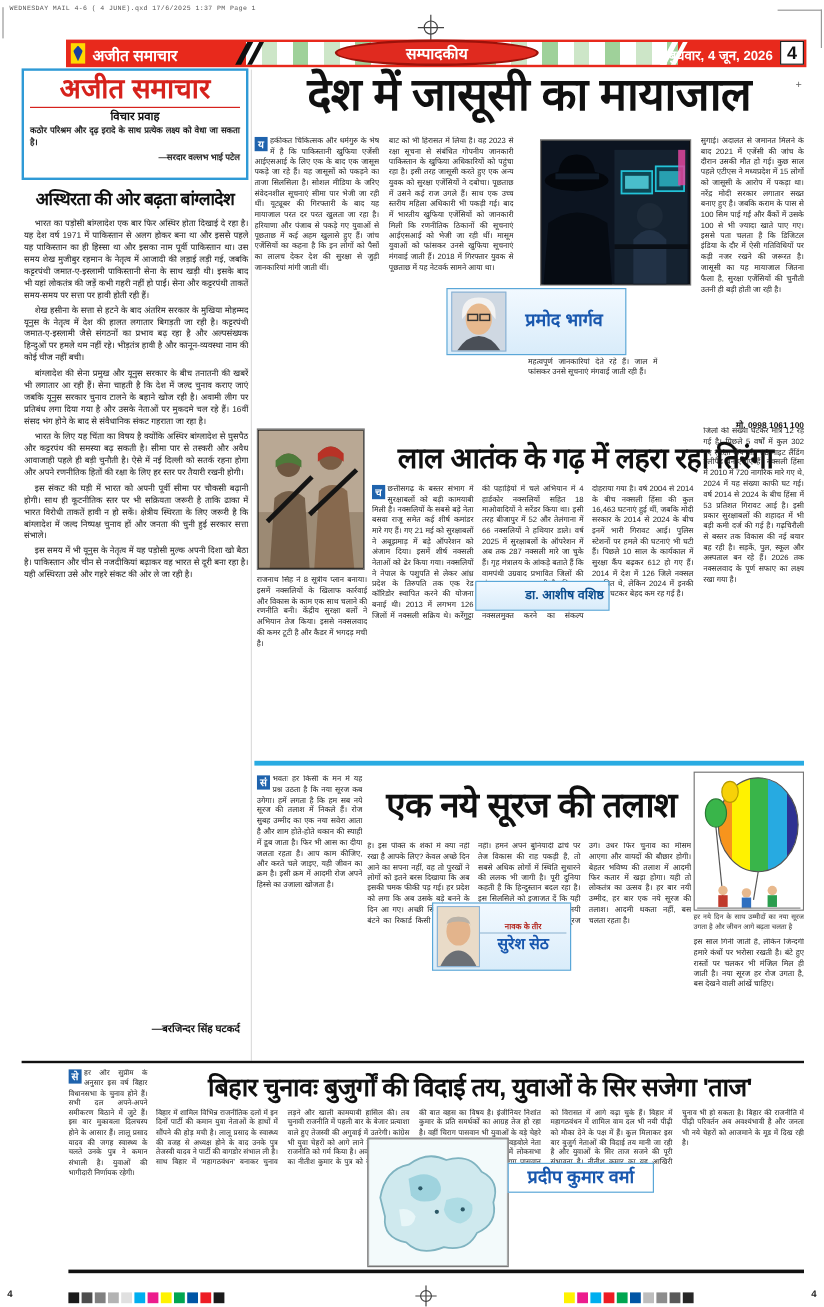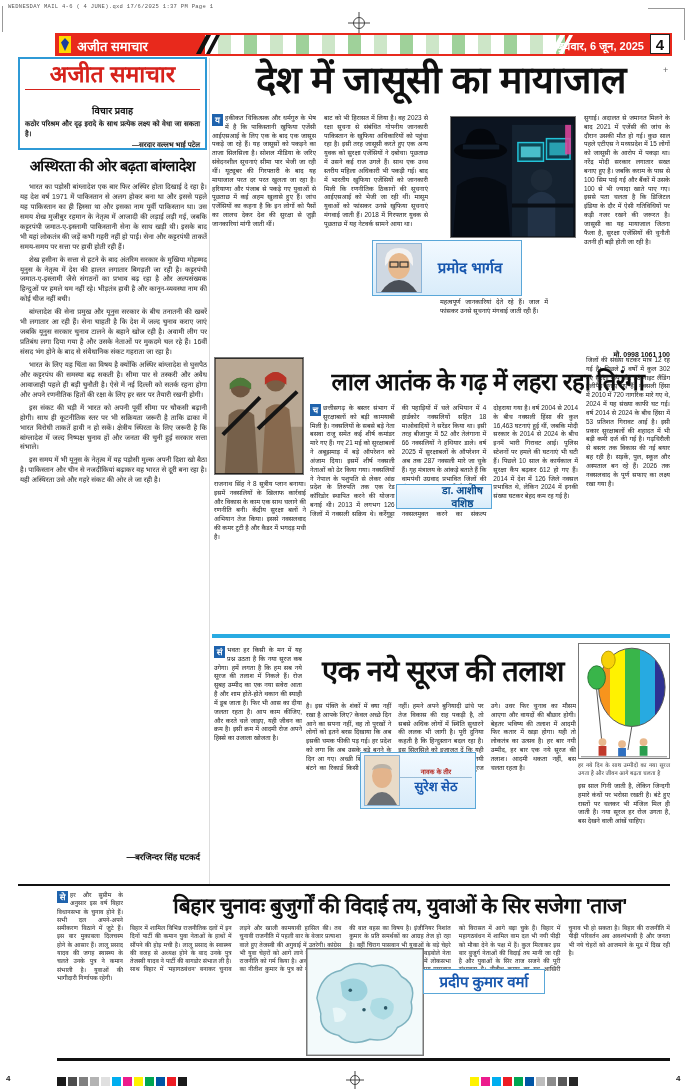--- a/index.html
+++ b/index.html
@@ -44,30 +44,32 @@
   <div class="abs" style="left:4px;top:3px;width:12px;height:17px;background:#ffd900;">
     <div style="width:8px;height:13px;margin:2px auto;background:#1a3f9e;clip-path:polygon(50% 0,100% 35%,50% 100%,0 35%);"></div>
   </div>
   <div class="abs" style="left:22px;top:4px;color:#fff;font-weight:bold;font-size:13px;white-space:nowrap;">अजीत समाचार</div>
   <div class="abs" style="left:150px;top:2px;width:360px;height:19px;
        background:repeating-linear-gradient(90deg,#ffffff 0 13px,#cde6c8 13px 26px,#ffffff 26px 39px,#9fd19a 39px 52px);"></div>
   <div class="abs" style="left:146px;top:2px;width:5px;height:19px;background:#111;transform:skewX(-28deg);"></div>
   <div class="abs" style="left:156px;top:2px;width:4px;height:19px;background:#111;transform:skewX(-28deg);"></div>
   <div class="abs" style="left:500px;top:2px;width:5px;height:19px;background:#fff;transform:skewX(-28deg);"></div>
   <div class="abs" style="left:509px;top:2px;width:4px;height:19px;background:#fff;transform:skewX(-28deg);"></div>
-  <div class="abs" style="right:28px;top:5px;color:#fff;font-weight:bold;font-size:11px;white-space:nowrap;">बुधवार, 6 जून, 2025</div>
+  <div class="abs" style="left:224px;top:0;width:170px;height:22px;background:#e02a1f;border:2px solid #9c120a;border-radius:50%;
+       display:flex;align-items:center;justify-content:center;color:#fff;font-weight:bold;font-size:13px;box-sizing:border-box;">सम्पादकीय</div>
+  <div class="abs" style="right:28px;top:5px;color:#fff;font-weight:bold;font-size:11px;white-space:nowrap;">बुधवार, 4 जून, 2026</div>
   <div class="abs" style="right:2px;top:1px;width:20px;height:20px;background:#fff;border:1px solid #222;box-sizing:border-box;
        display:flex;align-items:center;justify-content:center;font-weight:bold;font-size:15px;color:#111;">4</div>
 </div>
 
 <div class="abs" style="left:209px;top:58px;width:1px;height:826px;background:#ddd;"></div>
 
 <div class="abs" style="left:18px;top:57px;width:189px;height:93px;border:2px solid #2f9ad6;box-sizing:border-box;padding:3px 5px;">
   <div style="text-align:center;color:#d6221c;font-weight:bold;font-size:23px;line-height:1.1;border-bottom:1.5px solid #d6221c;padding-bottom:2px;white-space:nowrap;">अजीत समाचार</div>
-  <div style="text-align:center;font-weight:bold;font-size:9.5px;color:#111;margin-top:14px;">विचार प्रवाह</div>
+  <div style="text-align:center;font-weight:bold;font-size:9.5px;color:#111;margin-top:0;">विचार प्रवाह</div>
   <div style="font-size:7px;font-weight:bold;color:#222;text-align:justify;margin-top:2px;line-height:1.45;">कठोर परिश्रम और दृढ़ इरादे के साथ प्रत्येक लक्ष्य को वेधा जा सकता है।</div>
   <div style="font-size:7px;font-weight:bold;color:#222;text-align:right;">—सरदार वल्लभ भाई पटेल</div>
 </div>
 
 <div class="abs headline" style="left:18px;top:155px;width:189px;font-size:14.5px;">अस्थिरता की ओर बढ़ता बांग्लादेश</div>
 
 <div class="abs" style="left:20px;top:182px;width:187px;height:666px;font-size:7px;line-height:1.42;text-align:justify;color:#1c1c1c;overflow:hidden;">
   <p style="margin:0 0 3px;text-indent:9px;">भारत का पड़ोसी बांग्लादेश एक बार फिर अस्थिर होता दिखाई दे रहा है। यह देश वर्ष 1971 में पाकिस्तान से अलग होकर बना था और इससे पहले यह पाकिस्तान का ही हिस्सा था और इसका नाम पूर्वी पाकिस्तान था। उस समय शेख मुजीबुर रहमान के नेतृत्व में आजादी की लड़ाई लड़ी गई, जबकि कट्टरपंथी जमात-ए-इस्लामी पाकिस्तानी सेना के साथ खड़ी थी। इसके बाद भी यहां लोकतंत्र की जड़ें कभी गहरी नहीं हो पाईं। सेना और कट्टरपंथी ताकतें समय-समय पर सत्ता पर हावी होती रही हैं।</p>
   <p style="margin:0 0 3px;text-indent:9px;">शेख हसीना के सत्ता से हटने के बाद अंतरिम सरकार के मुखिया मोहम्मद यूनुस के नेतृत्व में देश की हालत लगातार बिगड़ती जा रही है। कट्टरपंथी जमात-ए-इस्लामी जैसे संगठनों का प्रभाव बढ़ रहा है और अल्पसंख्यक हिन्दुओं पर हमले थम नहीं रहे। भीड़तंत्र हावी है और कानून-व्यवस्था नाम की कोई चीज नहीं बची।</p>
   <p style="margin:0 0 3px;text-indent:9px;">बांग्लादेश की सेना प्रमुख और यूनुस सरकार के बीच तनातनी की खबरें भी लगातार आ रही हैं। सेना चाहती है कि देश में जल्द चुनाव कराए जाएं जबकि यूनुस सरकार चुनाव टालने के बहाने खोज रही है। अवामी लीग पर प्रतिबंध लगा दिया गया है और उसके नेताओं पर मुकदमे चल रहे हैं। 16वीं संसद भंग होने के बाद से संवैधानिक संकट गहराता जा रहा है।</p>
@@ -134,21 +136,21 @@
 <div class="abs headline" style="left:306px;top:364px;width:364px;font-size:24px;">लाल आतंक के गढ़ में लहरा रहा तिरंगा</div>
 
 <div class="abs bodytext" style="left:214px;top:480px;width:92px;height:152px;">राजनाथ सिंह ने 8 सूत्रीय प्लान बनाया। इसमें नक्सलियों के खिलाफ कार्रवाई और विकास के काम एक साथ चलाने की रणनीति बनी। केंद्रीय सुरक्षा बलों ने अभियान तेज किया। इससे नक्सलवाद की कमर टूटी है और कैडर में भगदड़ मची है।</div>
 
 <div class="abs bodytext cols3" style="left:310px;top:404px;width:268px;height:228px;">
   <span class="dc">च</span><span>छत्तीसगढ़ के बस्तर संभाग में सुरक्षाबलों को बड़ी कामयाबी मिली है। नक्सलियों के सबसे बड़े नेता बसवा राजू समेत कई शीर्ष कमांडर मारे गए हैं। गए 21 मई को सुरक्षाबलों ने अबूझमाड़ में बड़े ऑपरेशन को अंजाम दिया। इसमें शीर्ष नक्सली नेताओं को ढेर किया गया। नक्सलियों ने नेपाल के पशुपति से लेकर आंध्र प्रदेश के तिरुपति तक एक रेड कॉरिडोर स्थापित करने की योजना बनाई थी। 2013 में लगभग 126 जिलों में नक्सली सक्रिय थे। कर्रेगुट्टा की पहाड़ियों में चले अभियान में 4 हार्डकोर नक्सलियों सहित 18 माओवादियों ने सरेंडर किया था। इसी तरह बीजापुर में 52 और तेलंगाना में 66 नक्सलियों ने हथियार डाले। वर्ष 2025 में सुरक्षाबलों के ऑपरेशन में अब तक 287 नक्सली मारे जा चुके हैं। गृह मंत्रालय के आंकड़े बताते हैं कि वामपंथी उग्रवाद प्रभावित जिलों की संख्या लगातार घट रही है। विकास, विश्वास और सुरक्षा की नीति रंग ला रही है। मार्च 2026 तक देश को नक्सलमुक्त करने का संकल्प दोहराया गया है। वर्ष 2004 से 2014 के बीच नक्सली हिंसा की कुल 16,463 घटनाएं हुई थीं, जबकि मोदी सरकार के 2014 से 2024 के बीच इनमें भारी गिरावट आई। पुलिस स्टेशनों पर हमले की घटनाएं भी घटी हैं। पिछले 10 साल के कार्यकाल में सुरक्षा कैंप बढ़कर 612 हो गए हैं। 2014 में देश में 126 जिले नक्सल प्रभावित थे, लेकिन 2024 में इनकी संख्या घटकर बेहद कम रह गई है।</span>
 </div>
 
 <div class="abs bodytext" style="left:586px;top:356px;width:84px;height:276px;">जिलों की संख्या घटकर मात्र 12 रह गई है। पिछले 5 वर्षों में कुल 302 नए सुरक्षा कैंप और 68 नाइट लैंडिंग हेलीपैड बनाए गए हैं। नक्सली हिंसा में 2010 में 720 नागरिक मारे गए थे, 2024 में यह संख्या काफी घट गई। वर्ष 2014 से 2024 के बीच हिंसा में 53 प्रतिशत गिरावट आई है। इसी प्रकार सुरक्षाबलों की शहादत में भी बड़ी कमी दर्ज की गई है। गढ़चिरौली से बस्तर तक विकास की नई बयार बह रही है। सड़कें, पुल, स्कूल और अस्पताल बन रहे हैं। 2026 तक नक्सलवाद के पूर्ण सफाए का लक्ष्य रखा गया है।</div>
 
-<div class="abs author-box" style="left:396px;top:484px;width:96px;height:25px;justify-content:flex-start;padding-left:37px;">
+<div class="abs author-box" style="left:396px;top:484px;width:112px;height:25px;justify-content:flex-start;padding-left:37px;">
   <div class="author-name" style="font-size:10.5px;color:#0d4e8f;">डा. आशीष वशिष्ठ</div>
 </div>
 
 <div class="abs" style="left:212px;top:634px;width:458px;height:4px;background:#29abe2;"></div>
 
 <div class="abs bodytext" style="left:214px;top:646px;width:88px;height:238px;">
   <span class="dc">सं</span><span>भवतः हर किसी के मन में यह प्रश्न उठता है कि नया सूरज कब उगेगा। हमें लगता है कि हम सब नये सूरज की तलाश में निकले हैं। रोज सुबह उम्मीद का एक नया सवेरा आता है और शाम होते-होते थकान की स्याही में डूब जाता है। फिर भी आस का दीया जलता रहता है। आप काम कीजिए, और करते चले जाइए, यही जीवन का क्रम है। इसी क्रम में आदमी रोज अपने हिस्से का उजाला खोजता है।</span>
 </div>
 
 <div class="abs headline" style="left:300px;top:650px;width:286px;font-size:29px;">एक नये सूरज की तलाश</div>

